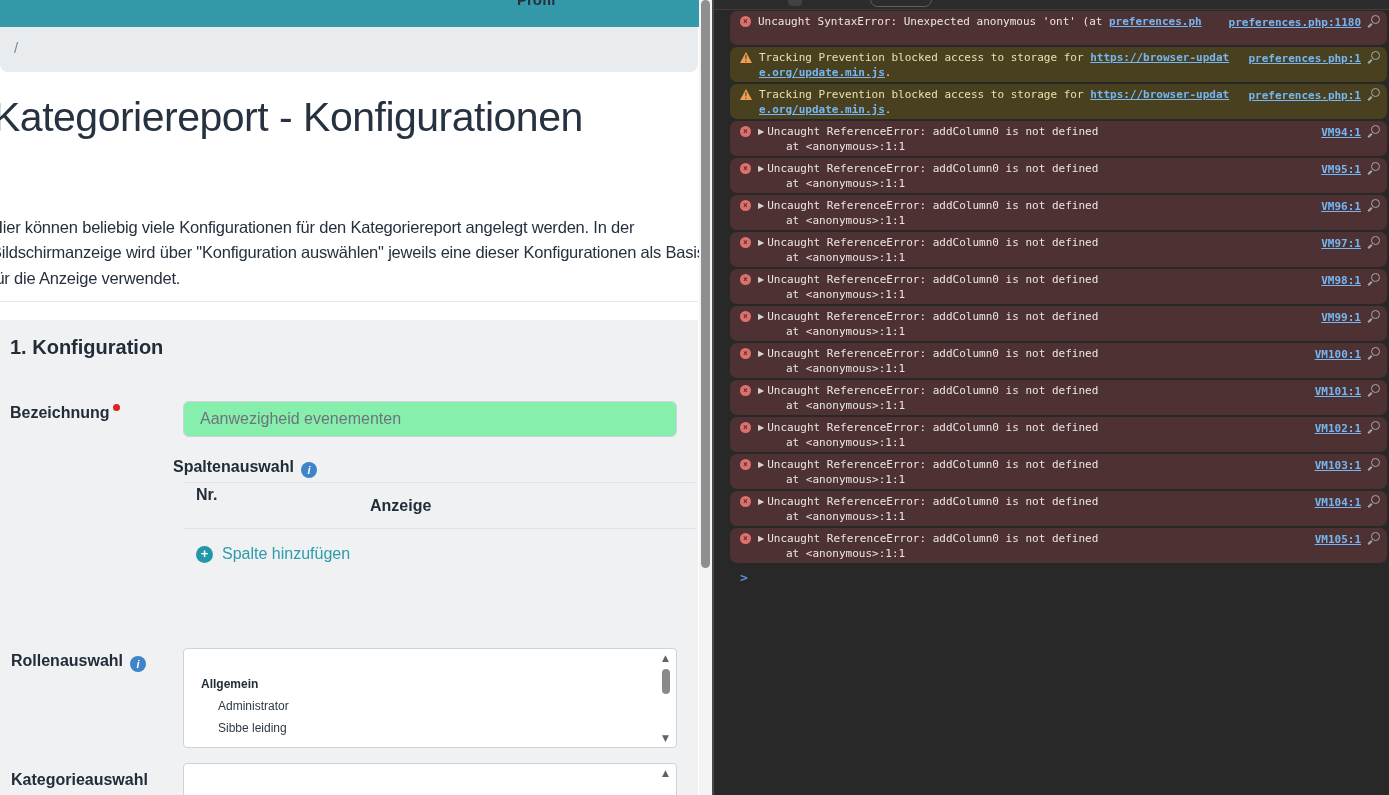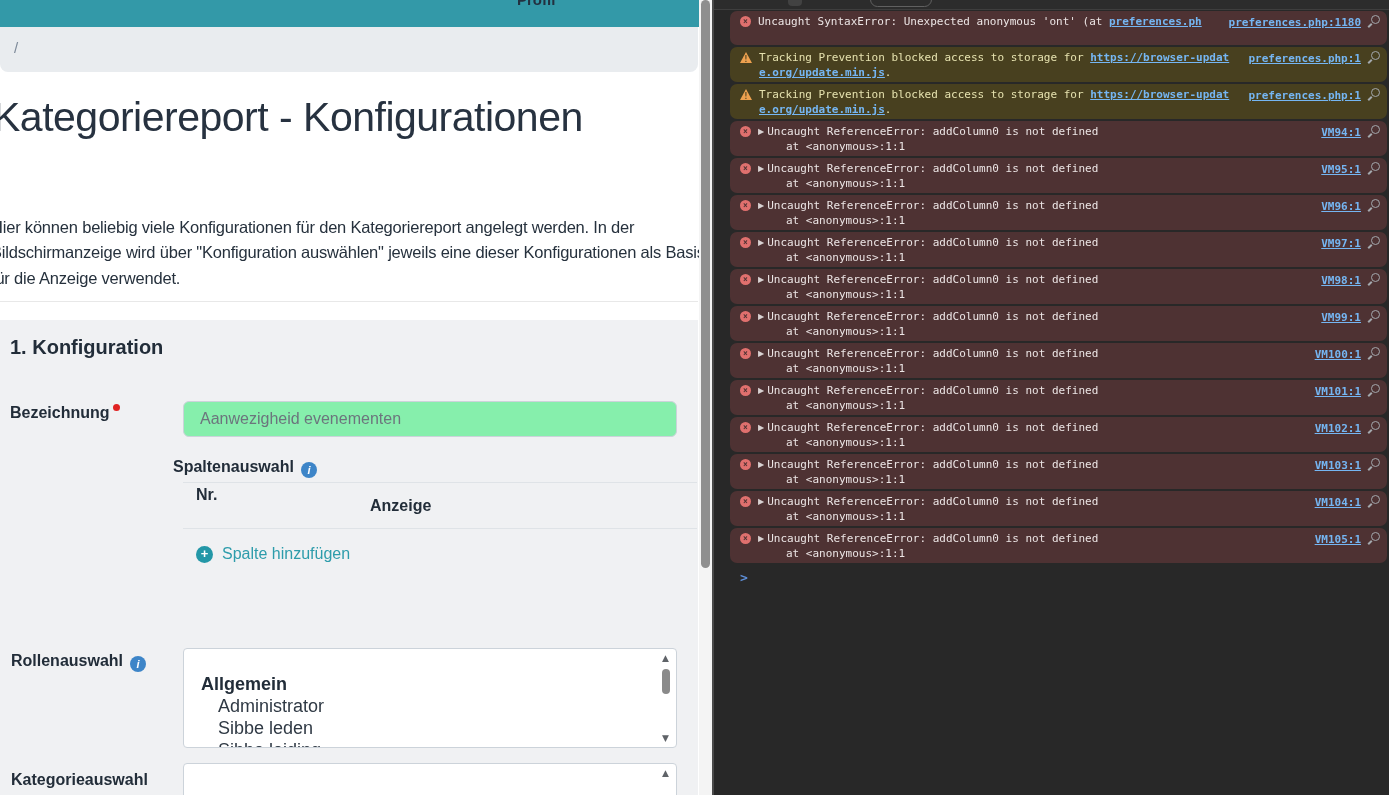--- a/index.html
+++ b/index.html
@@ -39,21 +39,21 @@
   .add-col { position:absolute; left:196px; top:225px; display:flex; align-items:center; gap:9px;
              color:#2d9cab; font-size:16px; cursor:pointer; text-decoration:none; }
   .plus-icon { width:17px; height:17px; border-radius:50%; background:#2397a7; color:#fff; font-size:13px;
                font-weight:700; text-align:center; line-height:16px; flex:0 0 auto; }
   .lbl-rollen { left:11px; top:332px; } .lbl-kat { left:11px; top:451px; }
 
   .listbox { position:absolute; left:183px; width:494px; background:#fff; border:1px solid #ccd3da;
              border-radius:4px; overflow:hidden; }
   .listbox1 { top:328px; height:100px; }
   .listbox2 { top:443px; height:44px; }
-  .lb-options { padding-top:24px; font-size:18px; line-height:22px; color:#2f3944; }
+  .lb-options { padding-top:24px; font-size:12px; line-height:22px; color:#2f3944; }
   .lb-group { font-weight:700; padding-left:17px; color:#222d39; }
   .lb-opt { padding-left:34px; }
   .lb-scroll { position:absolute; top:2px; right:3px; bottom:2px; width:15px; }
   .lb-up, .lb-down { position:absolute; left:0; width:15px; text-align:center; font-family:"DejaVu Sans",sans-serif;
                      font-size:9px; color:#5f6368; }
   .lb-up { top:2px; } .lb-down { bottom:2px; }
   .lb-thumb { position:absolute; left:4px; top:18px; width:8px; height:25px; background:#8a8a8a; border-radius:4px; }
 
   
   .page-scrollbar { position:absolute; left:699px; top:0; width:13px; height:795px; background:#f4f4f4; }
@@ -137,21 +137,20 @@
       </a>
 
       <div class="field-label lbl-rollen">
         <span>Rollenauswahl</span><span class="info-icon">i</span>
       </div>
 
       <div class="listbox listbox1">
         <div class="lb-options" id="roles-options">
             <div class="lb-group">Allgemein</div>
             <div class="lb-opt">Administrator</div>
-            <div class="lb-opt">Sibbe leden</div>
             <div class="lb-opt">Sibbe leiding</div>
           </div>
         <div class="lb-scroll">
           <span class="lb-up">▲</span>
           <span class="lb-thumb"></span>
           <span class="lb-down">▼</span>
         </div>
       </div>
 
       <div class="field-label lbl-kat">Kategorieauswahl</div>

